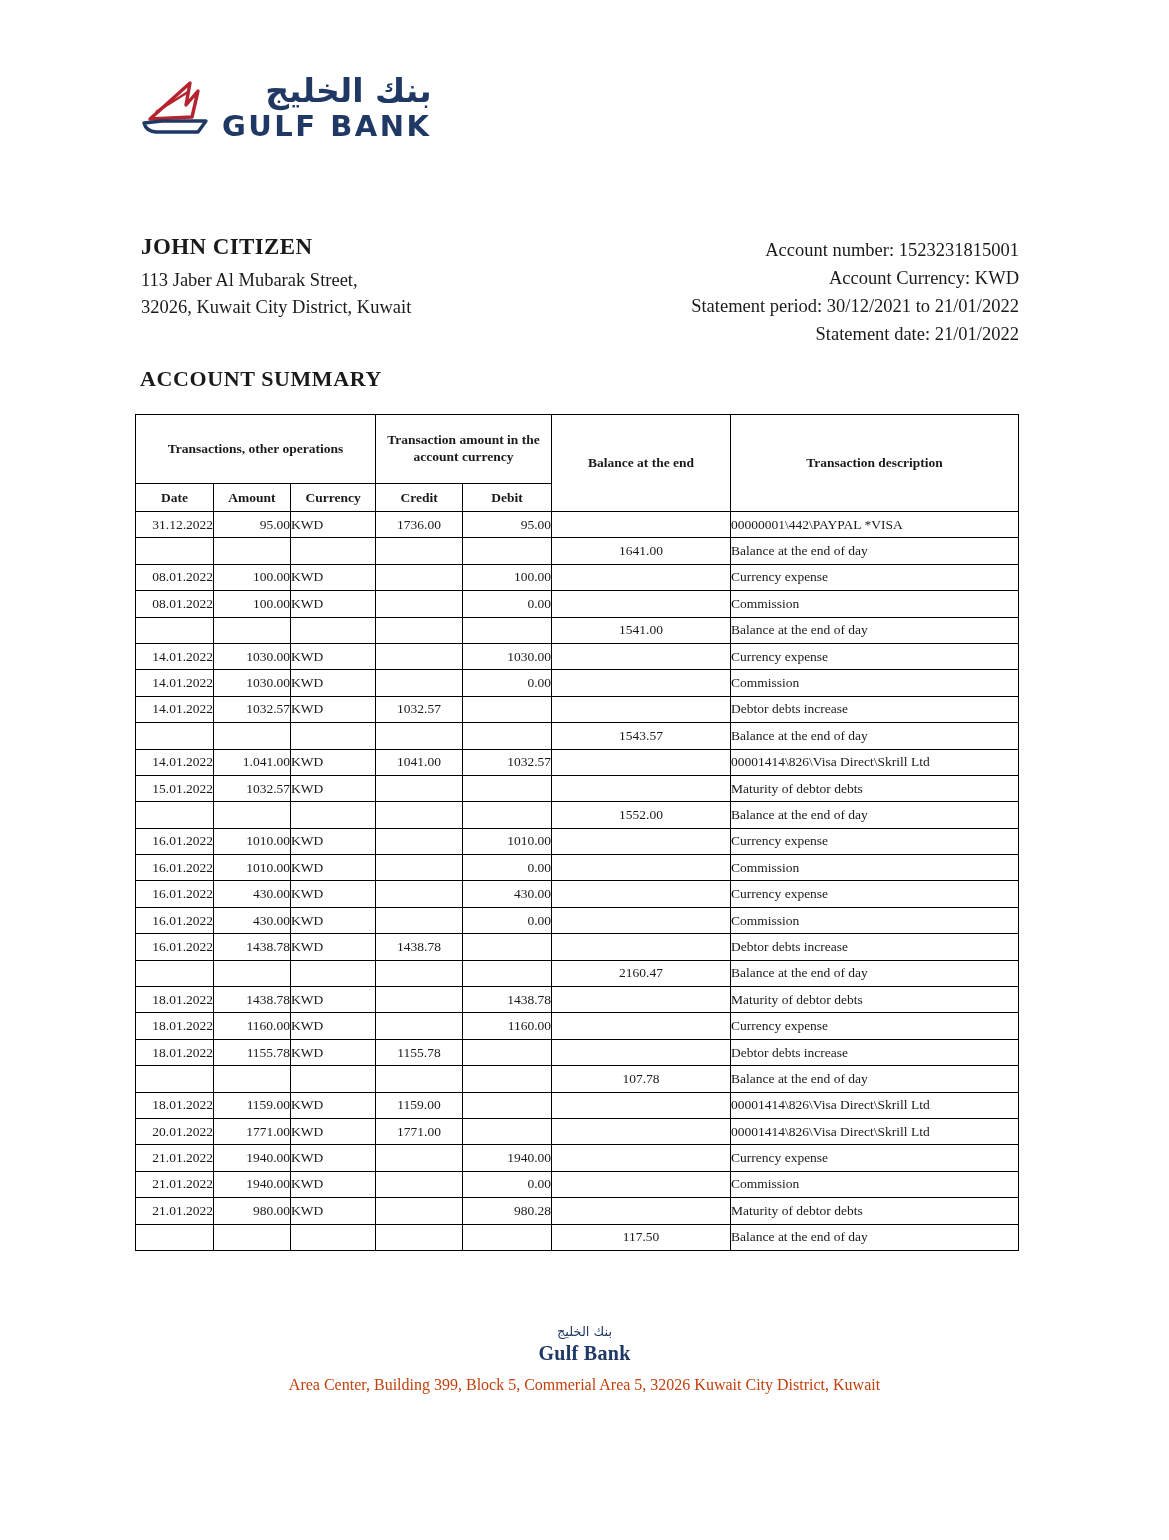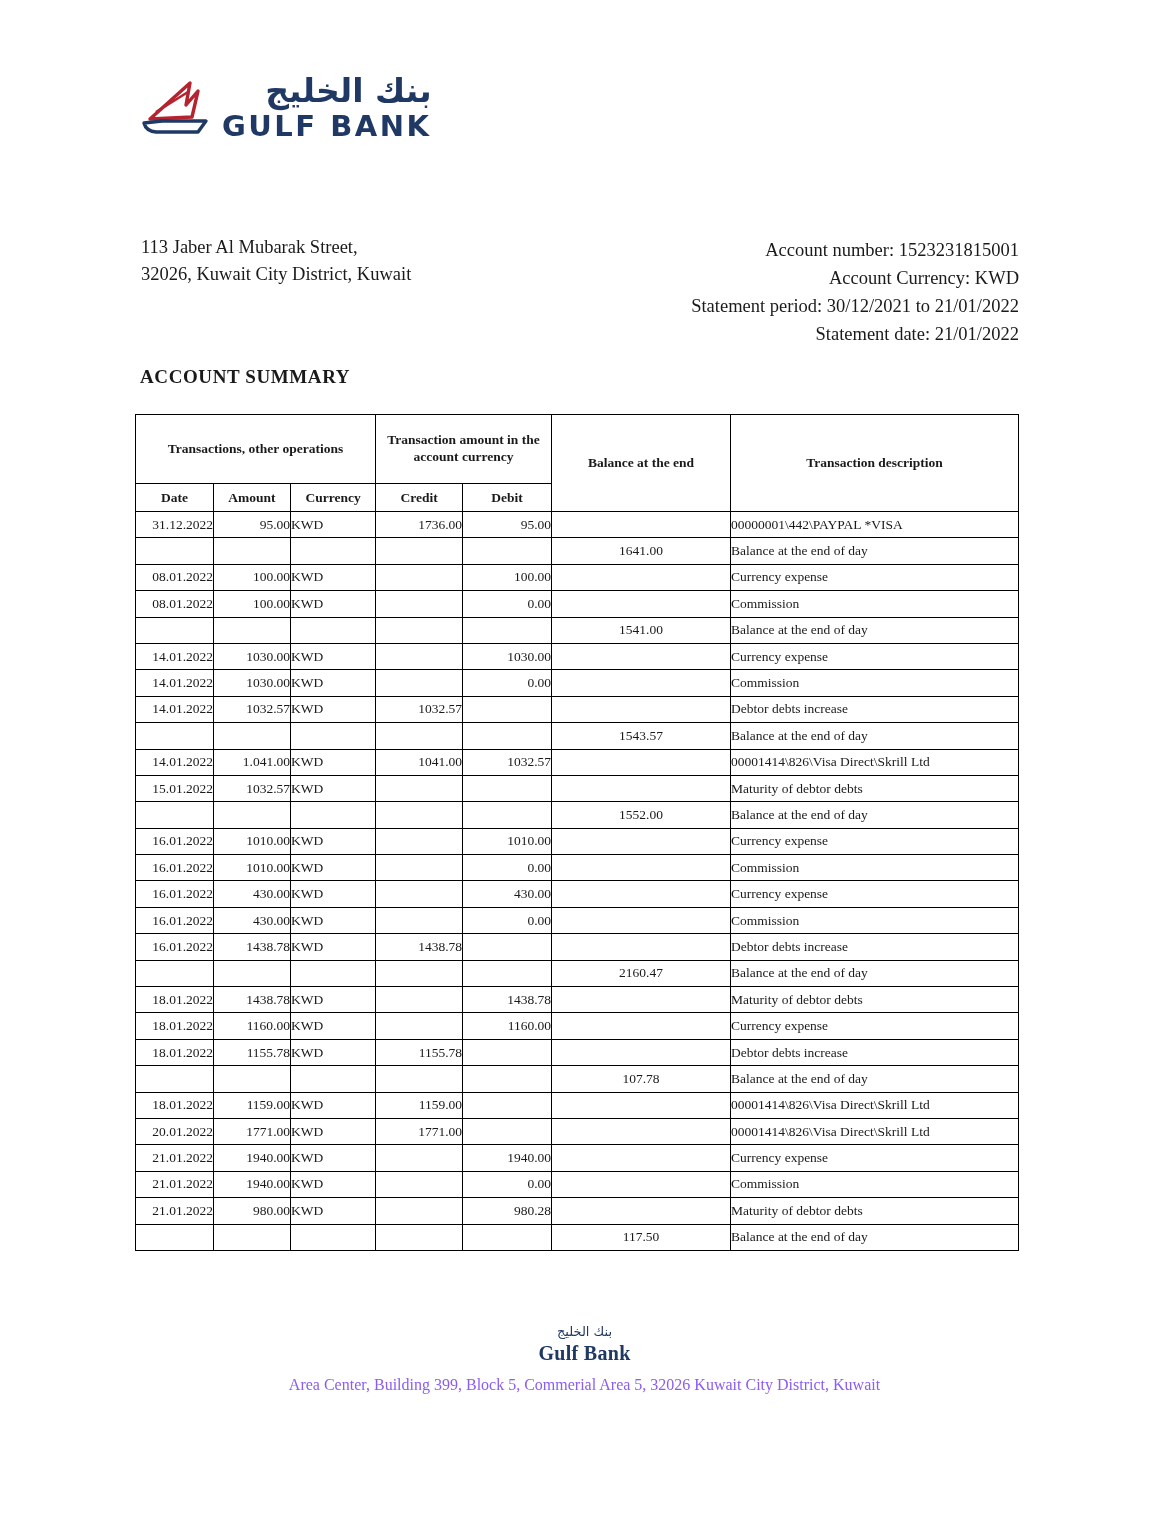--- a/index.html
+++ b/index.html
@@ -88,21 +88,21 @@
   .acct-line {
     font-size: 18.5px;
     line-height: 1.52;
     white-space: nowrap;
   }
 
   .section-title {
     position: absolute;
     left: 140px;
     top: 360px;
-    font-size: 19px;
+    font-size: 22px;
     font-weight: bold;
     letter-spacing: 0.6px;
   }
 
   
   .tbl-wrap {
     position: absolute;
     left: 135px;
     top: 408px;
     width: 884px;
@@ -131,21 +131,21 @@
     height: 27px;
     text-align: center;
     font-size: 15px;
     font-weight: bold;
     padding: 1px 3px;
   }
   tbody tr { height: 26.4px; }
   td.c-date   { text-align: right; padding: 0 3px; font-size: 13.5px; }
   td.c-amount { text-align: right;  padding: 0 7px 0 3px; font-size: 13.5px; }
   td.c-curr   { text-align: left; padding: 0 3px; font-size: 13.5px; }
-  td.c-credit { text-align: right;  padding: 0 7px 0 3px; font-size: 13.5px; }
+  td.c-credit { text-align: center;  padding: 0 7px 0 3px; font-size: 13.5px; }
   td.c-debit  { text-align: right;  padding: 0 7px 0 3px; font-size: 13.5px; }
   td.c-bal    { text-align: center;  padding: 0 7px 0 3px; font-size: 13.5px; }
   td.c-desc   { text-align: left;   padding: 0 4px 0 6px; font-size: 13.5px; white-space: nowrap; }
 
   
   .footer {
     position: absolute;
     left: 0;
     top: 1318px;
     width: 1169px;
@@ -160,21 +160,21 @@
   }
   .foot-name {
     font-size: 20px;
     font-weight: bold;
     color: #1f3864;
     letter-spacing: 0.3px;
     margin-top: 1px;
   }
   .foot-addr {
     font-size: 16px;
-    color: #8b5cf6;
+    color: #c2410c;
     margin-top: 11px;
   }
 </style>
 </head>
 <body>
 
 <div class="page">
 
   <div class="logo-block">
     <svg class="logo-mark" viewBox="0 0 72 58">
@@ -182,20 +182,21 @@
       <path d="M16 33 L48 13" fill="none" stroke="#b5232f" stroke-width="2.6"></path>
       <path d="M4 44 Q6 52 16 53 L58 53 L66 42 L22 42 Z" fill="none" stroke="#1f3864" stroke-width="3.4" stroke-linejoin="round"></path>
     </svg>
     <div class="logo-words">
       <div class="logo-ar">بنك الخليج</div>
       <div class="logo-en">GULF BANK</div>
     </div>
   </div>
 
   <div class="customer-block">
+    <div class="cust-name">JOHN CITIZEN</div>
     <div class="cust-line">113 Jaber Al Mubarak Street,</div>
     <div class="cust-line">32026, Kuwait City District, Kuwait</div>
   </div>
 
   <div class="account-block">
     <div class="acct-line">Account number: 1523231815001</div>
     <div class="acct-line">Account Currency: KWD</div>
     <div class="acct-line">Statement period: 30/12/2021 to 21/01/2022</div>
     <div class="acct-line">Statement date: 21/01/2022</div>
   </div>

